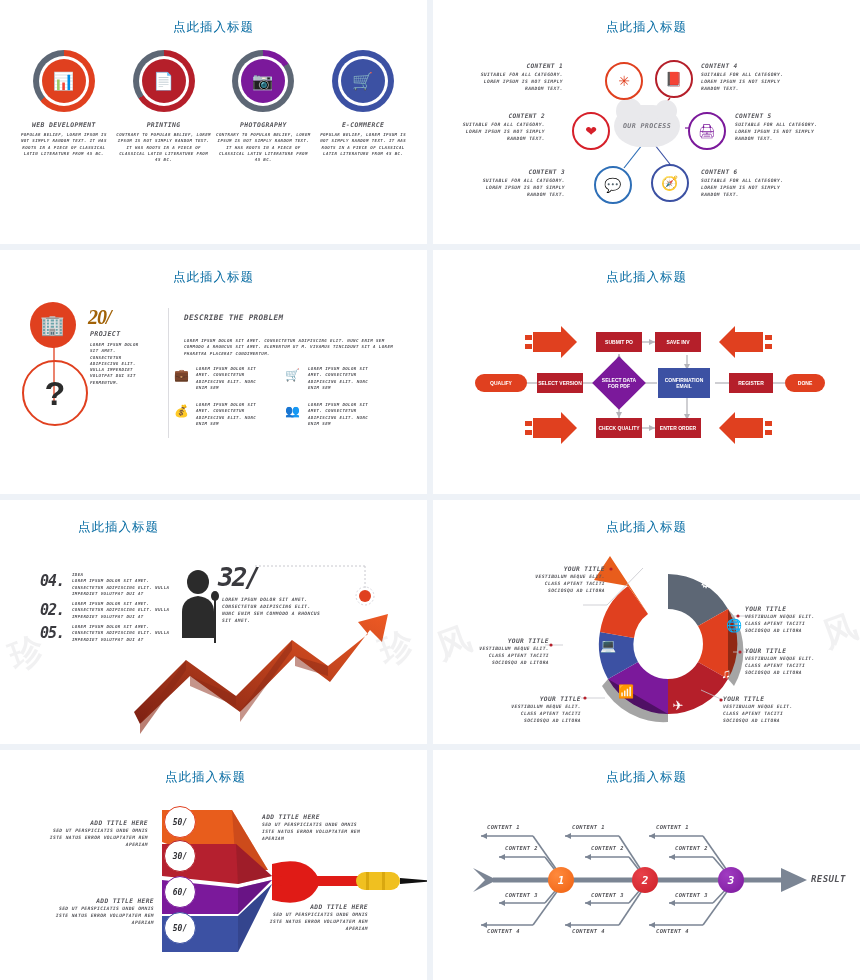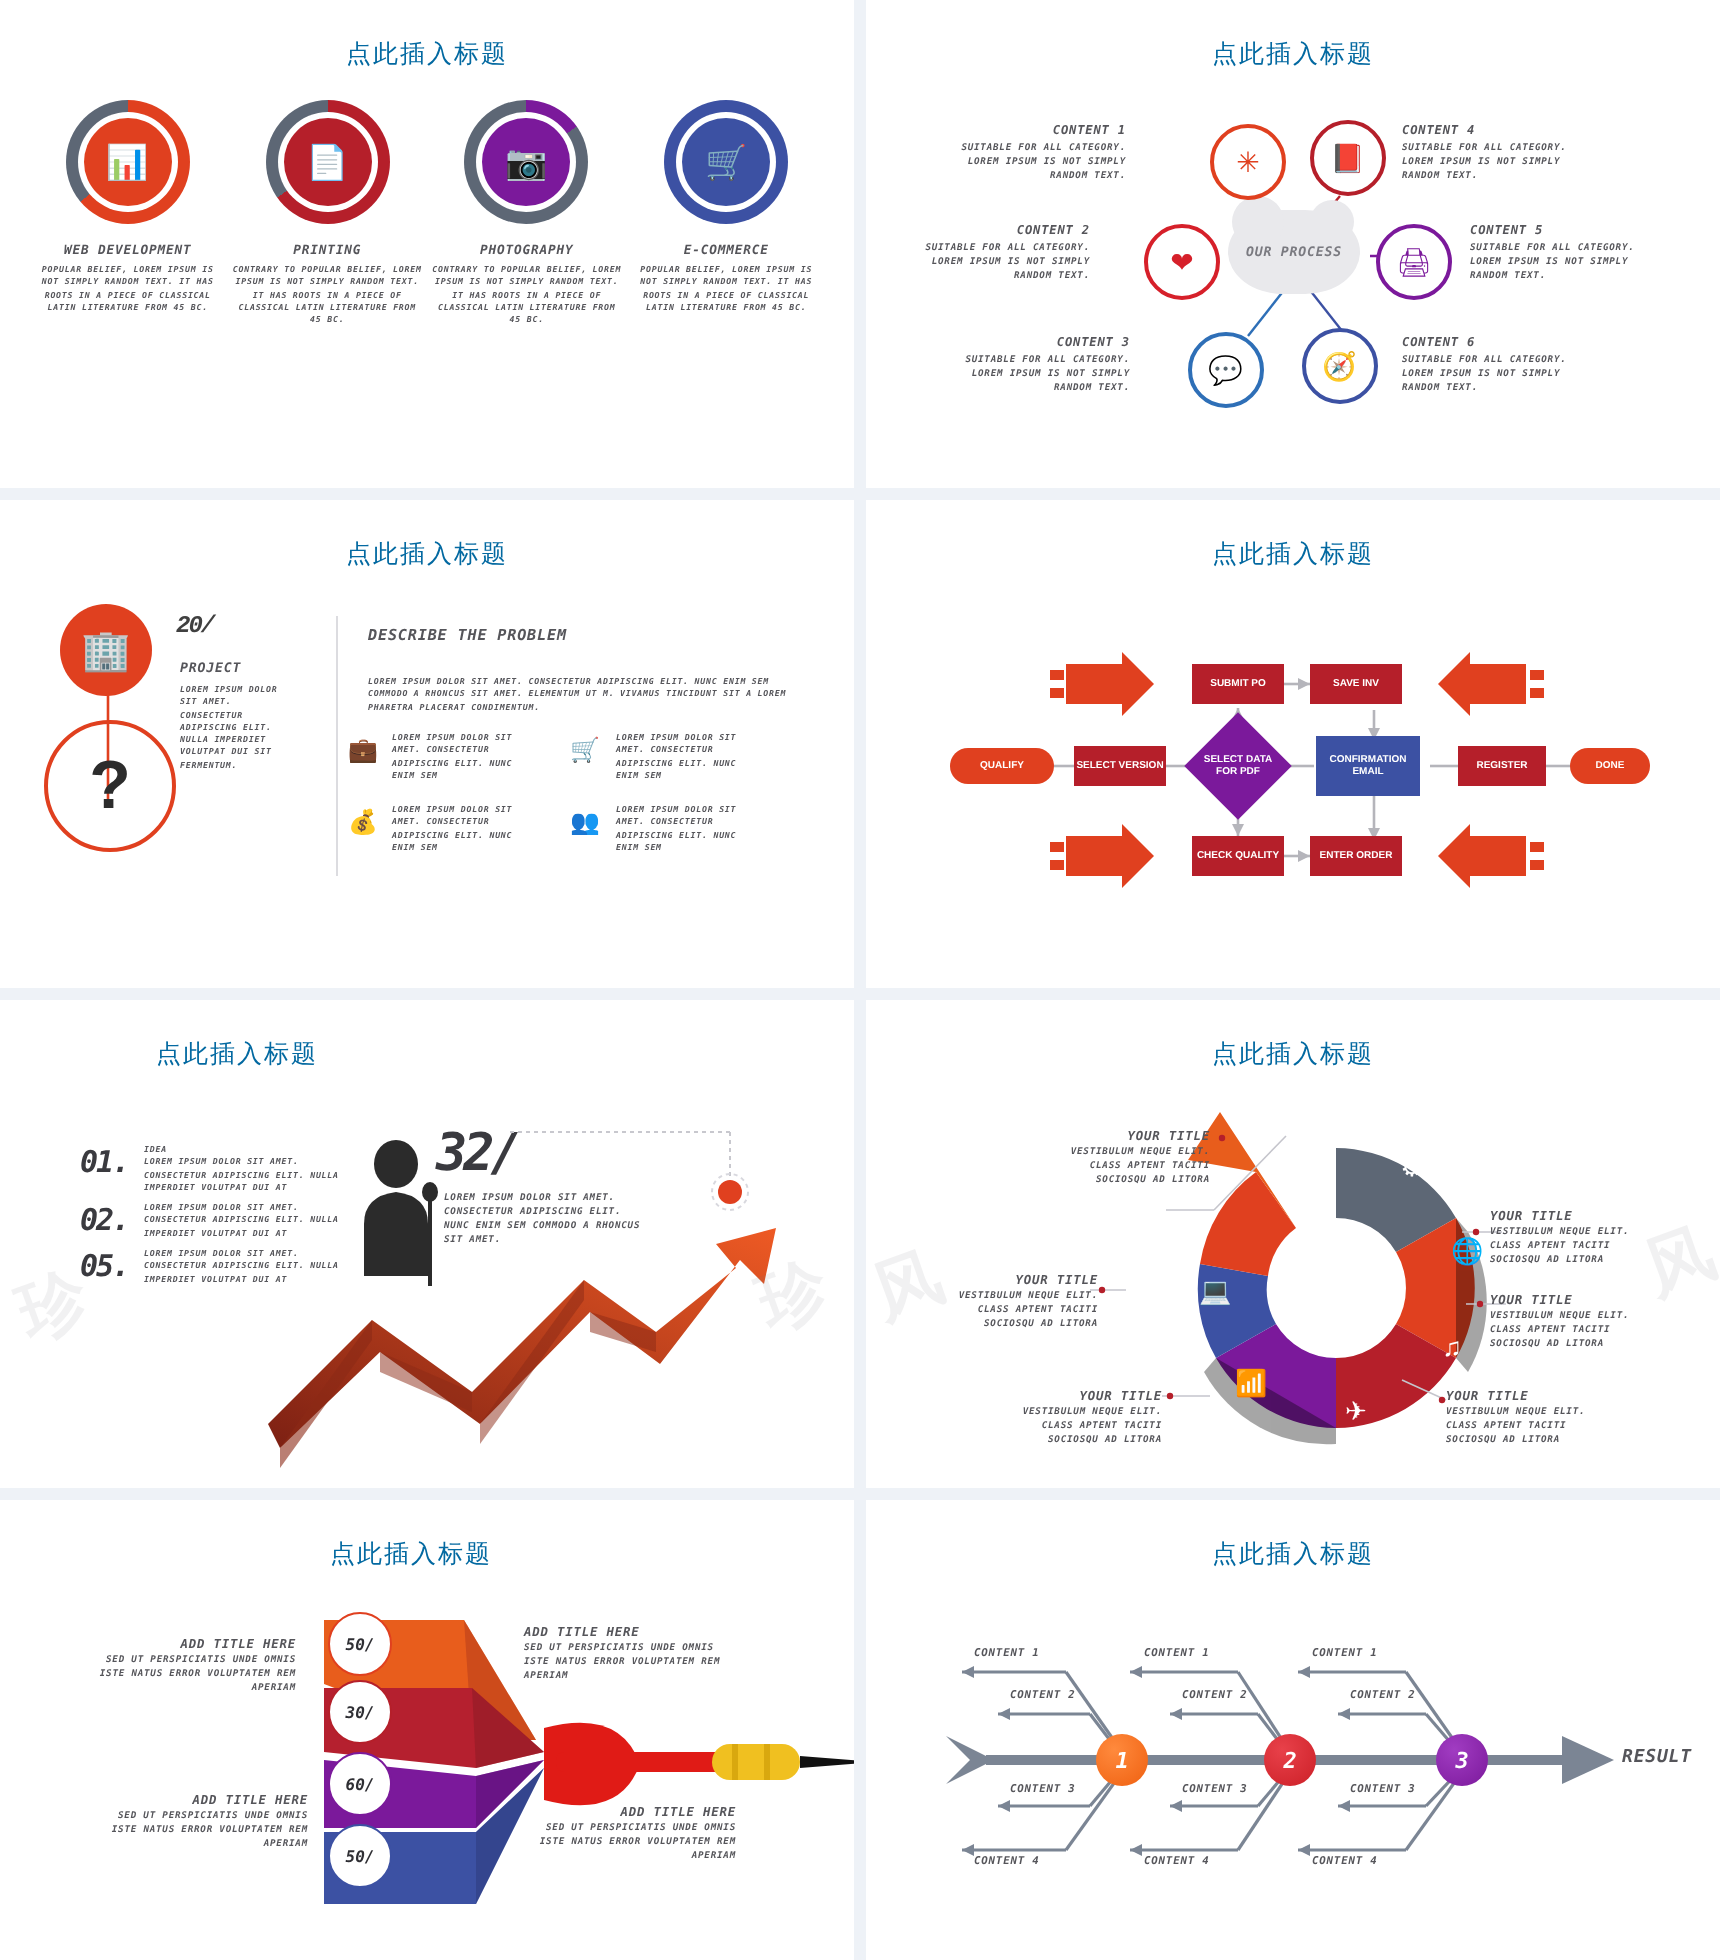--- a/index.html
+++ b/index.html
@@ -69,22 +69,22 @@
   .cloud:before{width:26px;height:26px;left:2px;top:-7px;}
   .cloud:after{width:22px;height:22px;right:3px;top:-5px;}
   .cloudtxt{position:relative;z-index:2;font-size:6.6px;line-height:8px;color:#7a7a80;font-weight:700;}
 
   
   .p3circ{position:absolute;left:30px;top:52px;width:46px;height:46px;border-radius:50%;
     background:#e0401f;display:flex;align-items:center;justify-content:center;color:#fff;font-size:20px;}
   .p3q{position:absolute;left:22px;top:110px;width:62px;height:62px;border-radius:50%;
     border:2.6px solid #e0401f;display:flex;align-items:center;justify-content:center;
     font-size:34px;font-weight:700;color:#2c2c2c;font-family:"Liberation Sans",sans-serif;}
-  .p3num{position:absolute;left:88px;top:56px;font-size:12px;font-weight:700;font-style:italic;
-    font-family:Liberation Mono, monospace;color:#404040;letter-spacing:-1px;}
+  .p3num{position:absolute;left:88px;top:56px;font-size:20px;font-weight:700;font-style:italic;
+    font-family:Liberation Serif, serif;color:#a16207;letter-spacing:-1px;}
   .vline{position:absolute;background:#dcdce0;width:1px;}
 
   
   .fbox{position:absolute;display:flex;align-items:center;justify-content:center;
     color:#fff;font-size:5px;font-weight:700;text-align:center;line-height:6px;}
   .fpill{border-radius:9px;}
   .fdia{transform:rotate(45deg);}
   .fdia span{transform:rotate(-45deg);display:block;}
 
   
@@ -319,21 +319,21 @@
           <rect x="332" y="180" width="7" height="5"></rect>
       </g>
     </svg>
   </div>
 
   <div class="panel">
     <div class="ptitle left">点此插入标题</div>
 
     <div style="position:absolute;left:40px;top:72px;width:130px;">
       <div style="display:flex;gap:6px;margin-bottom:4px;">
-        <div class="olnum" style="width:26px;">01.</div>
+        <div class="olnum" style="width:26px;">04.</div>
         <div style="flex:1;">
           <div class="tech tiny">IDEA</div>
           <div class="tech tiny">LOREM IPSUM DOLOR SIT AMET. CONSECTETUR ADIPISCING ELIT. NULLA IMPERDIET VOLUTPAT DUI AT</div>
         </div>
       </div>
       <div style="display:flex;gap:6px;margin-bottom:4px;">
         <div class="olnum" style="width:26px;">02.</div>
         <div style="flex:1;">
           <div class="tech tiny">LOREM IPSUM DOLOR SIT AMET. CONSECTETUR ADIPISCING ELIT. NULLA IMPERDIET VOLUTPAT DUI AT</div>
         </div>

